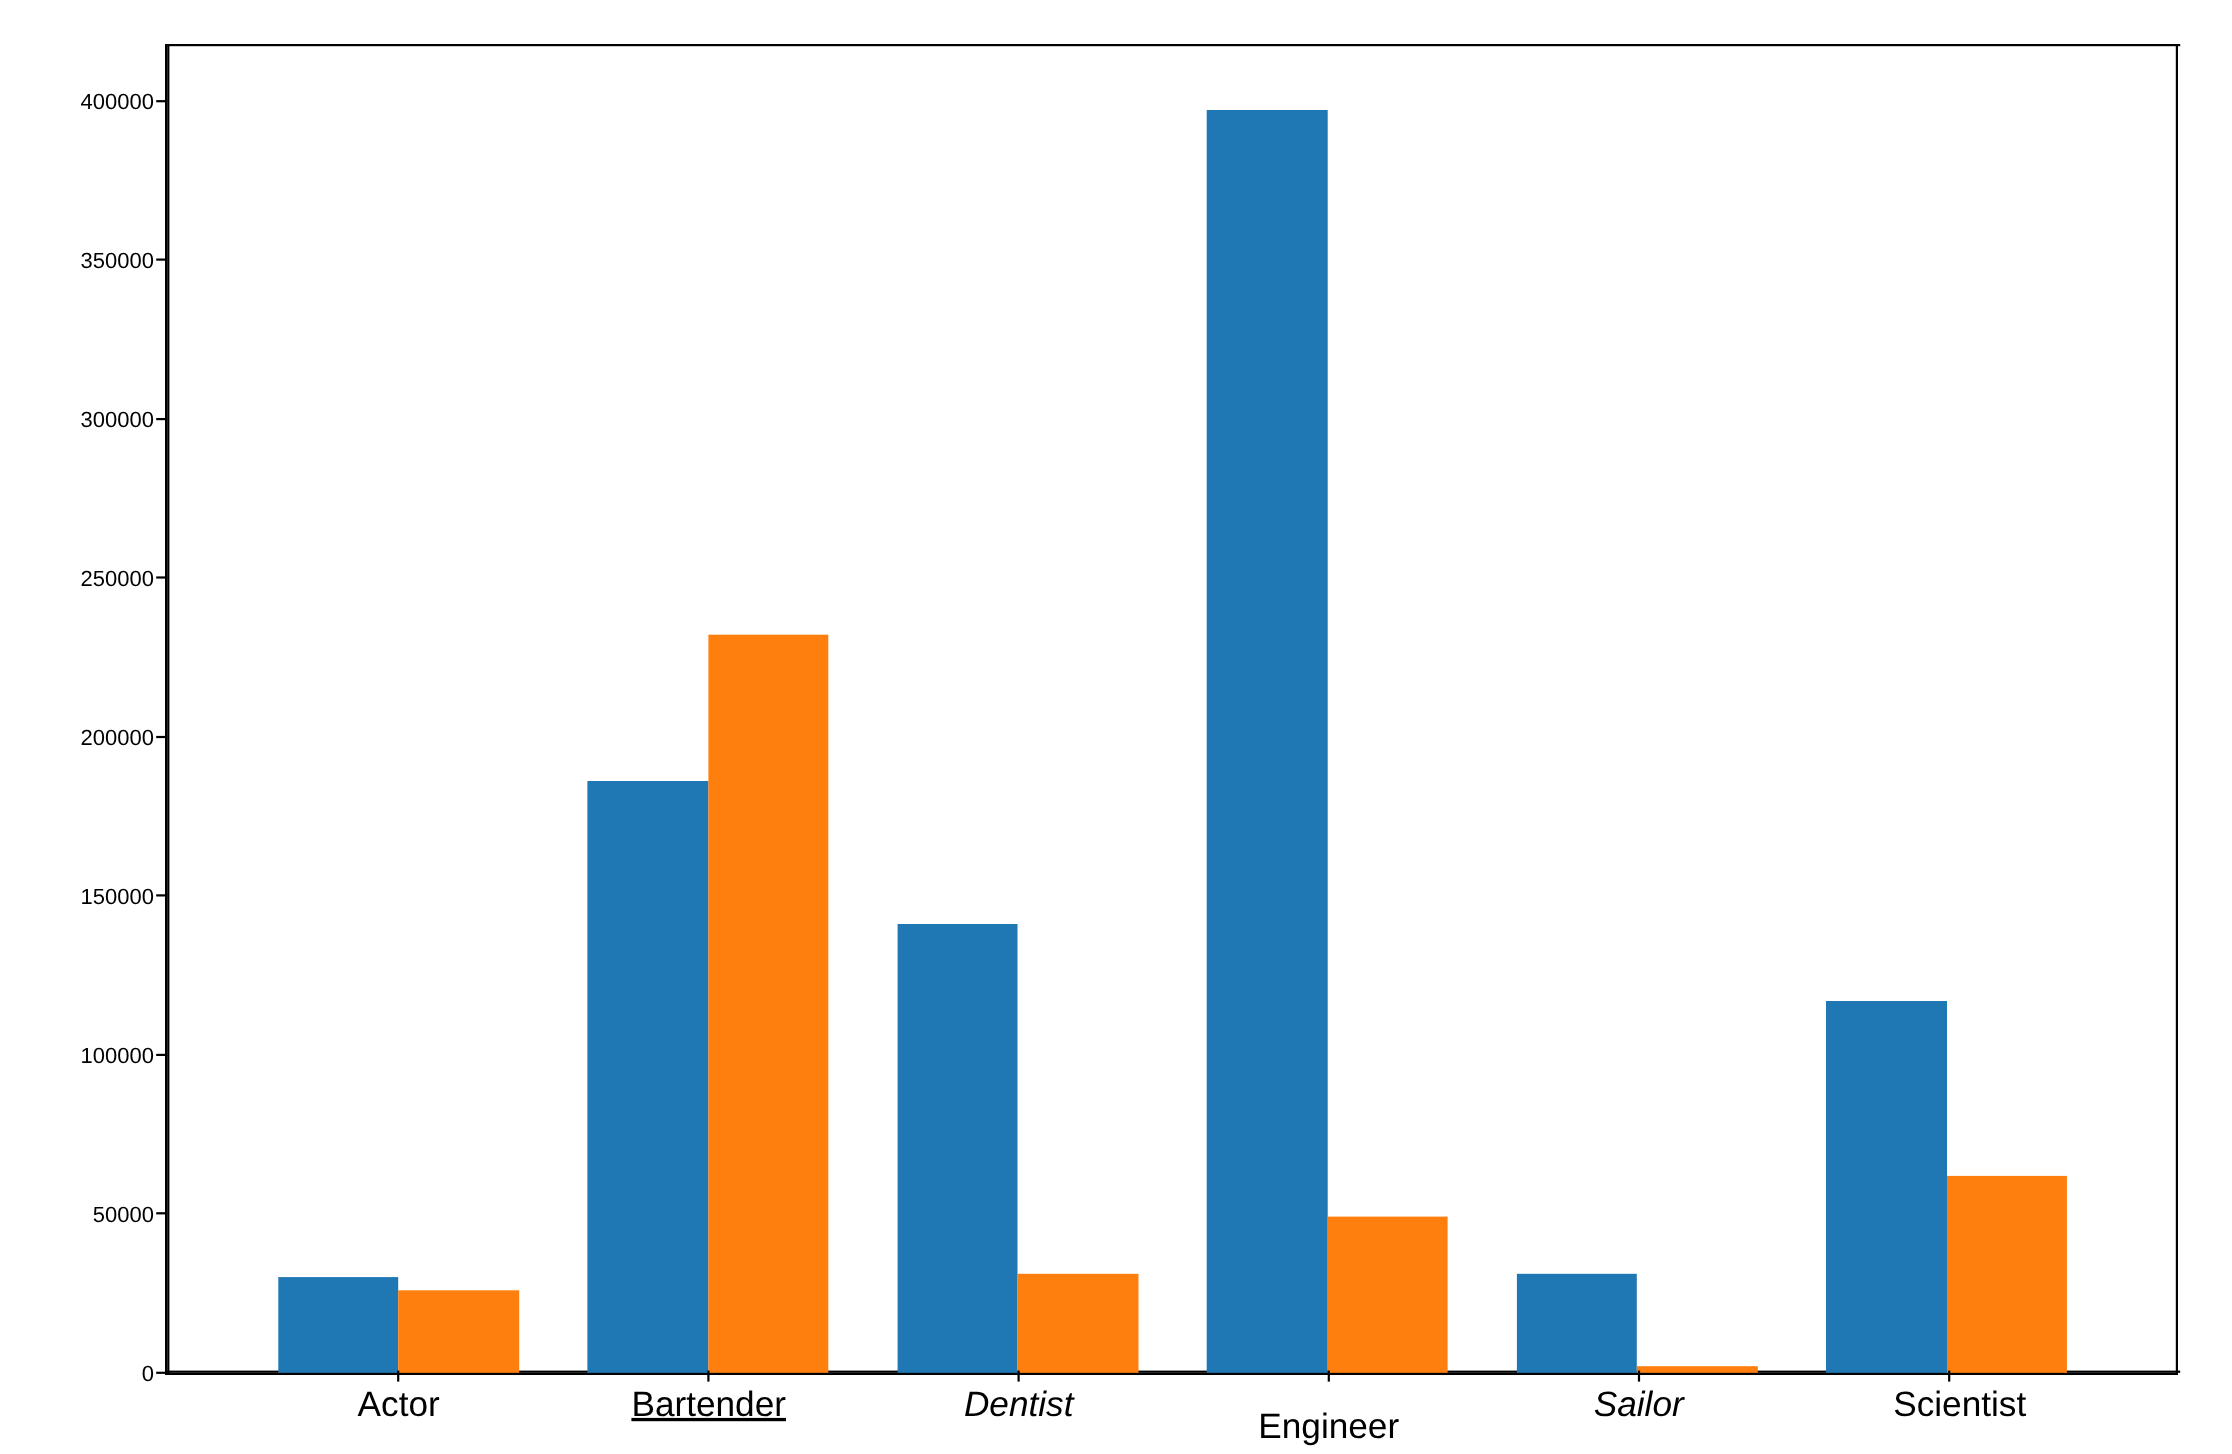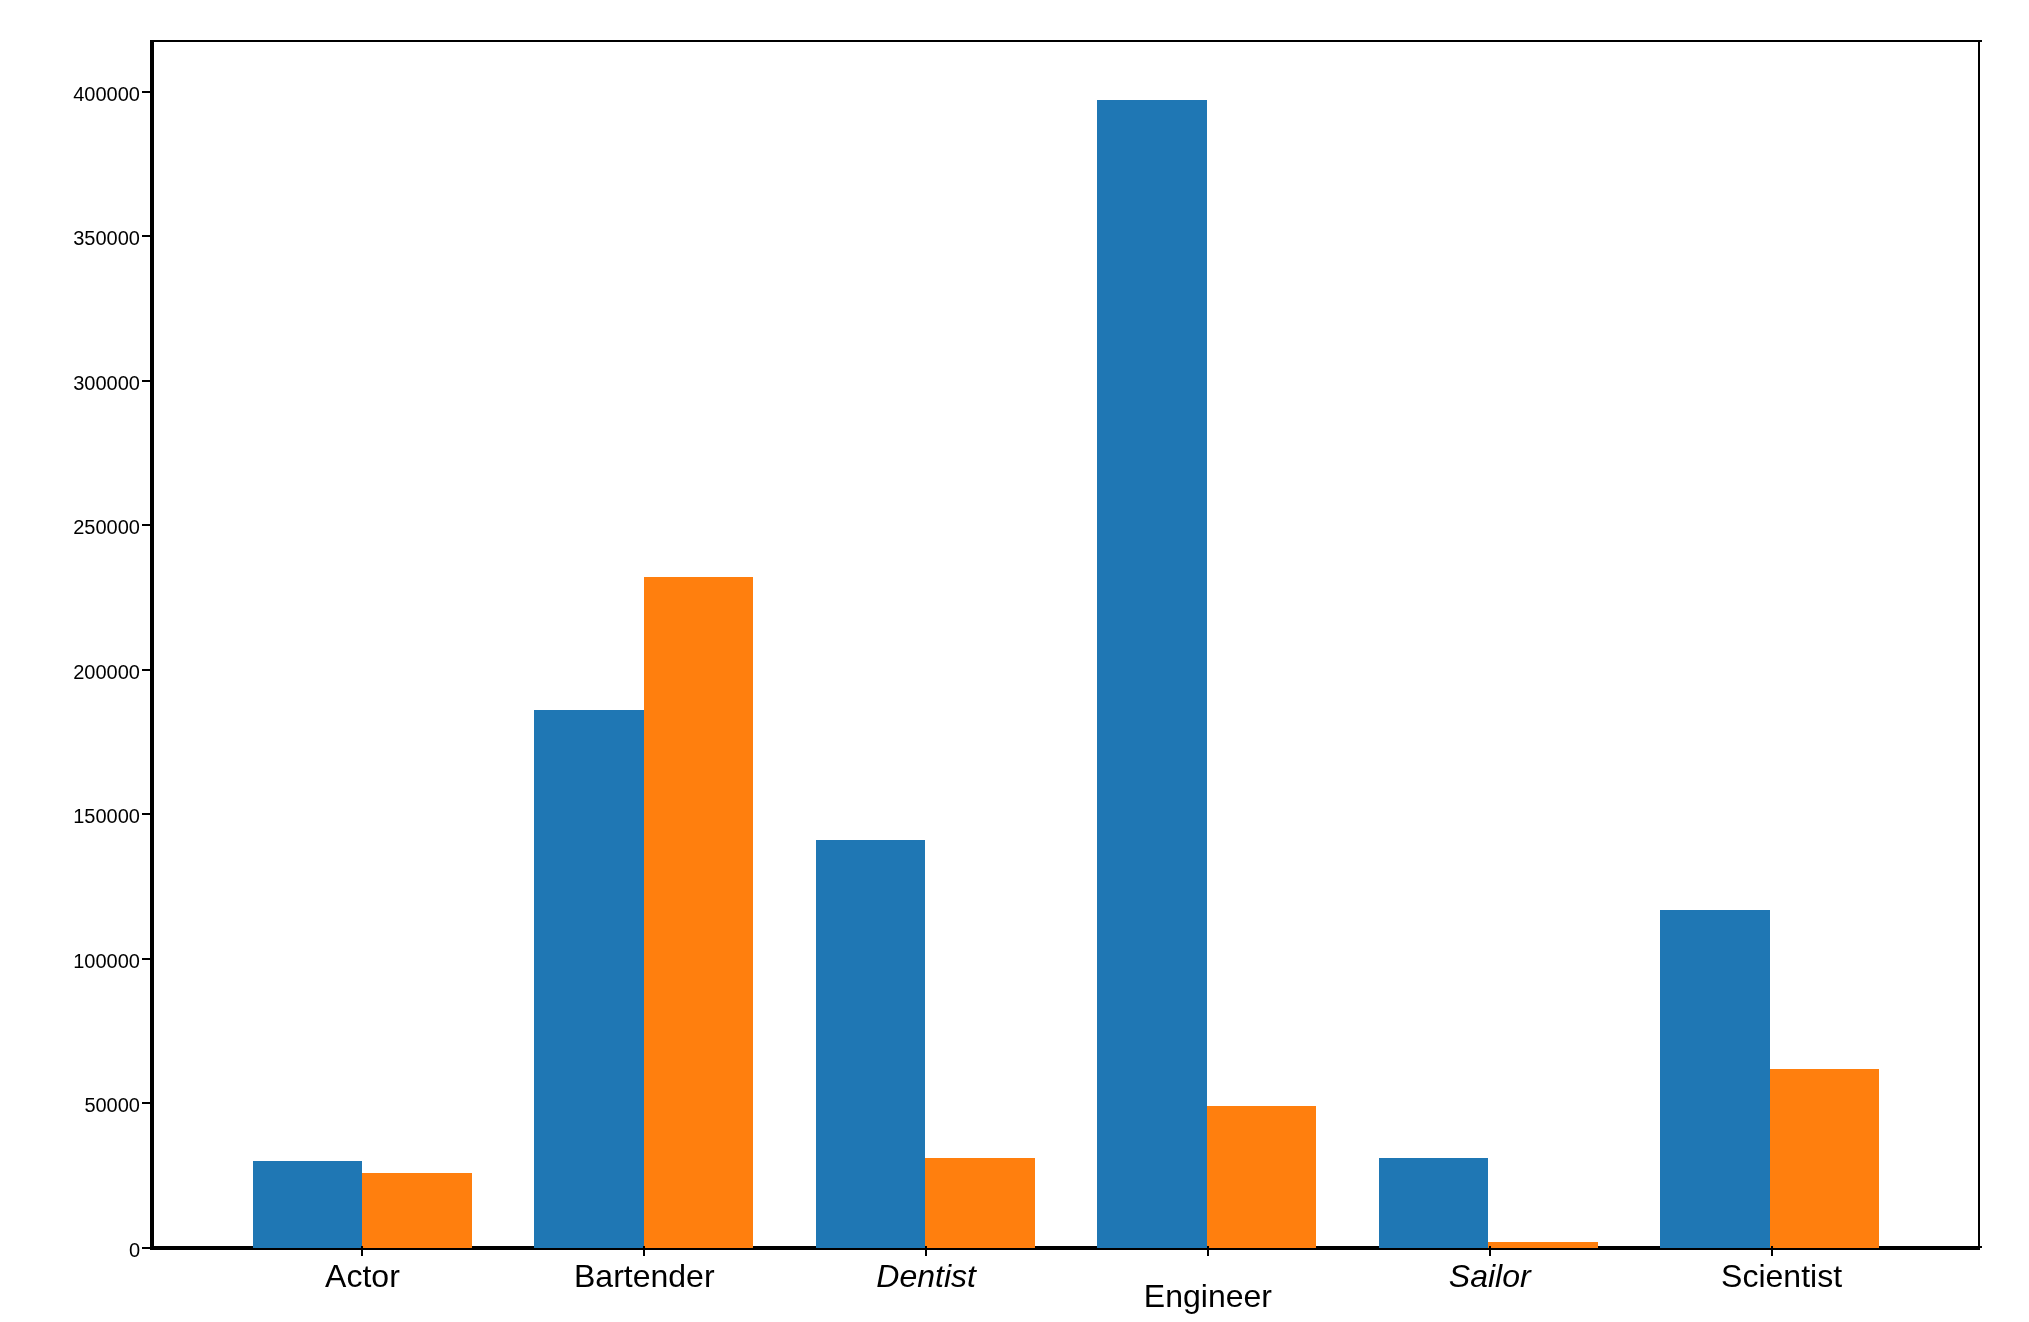--- a/index.html
+++ b/index.html
@@ -157,21 +157,21 @@
         <div class="bar bar-blue" style="left: 67.1%; width: 6%; height: 89.6082px;"></div>
         <div class="bar bar-orange" style="left: 73.1%; width: 6%; height: 5.78118px;"></div>
         <div class="bar bar-blue" style="left: 82.5%; width: 6%; height: 338.199px;"></div>
         <div class="bar bar-orange" style="left: 88.5%; width: 6%; height: 179.216px;"></div>
       </div>
 
     <div class="x-axis">
       <div class="x-tick-mark" style="left: 11.5%;"></div>
       <div class="x-label" style="left: 11.5%;">Actor</div>
       <div class="x-tick-mark" style="left: 26.9%;"></div>
-      <div class="x-label" style="left: 26.9%;">Bartender</div>
+      <div class="x-label" style="left: 26.9%; text-decoration: underline;">Bartender</div>
       <div class="x-tick-mark" style="left: 42.3%;"></div>
       <div class="x-label" style="left: 42.3%; font-style: italic;">Dentist</div>
       <div class="x-tick-mark" style="left: 57.7%;"></div>
       <div class="x-label" style="left: 57.7%; margin-top: 20px;">Engineer</div>
       <div class="x-tick-mark" style="left: 73.1%;"></div>
       <div class="x-label" style="left: 73.1%; font-style: italic;">Sailor</div>
       <div class="x-tick-mark" style="left: 88.5%;"></div>
       <div class="x-label" style="left: 88.5%; margin-left: 10px;">Scientist</div>
     </div>
   </div>

